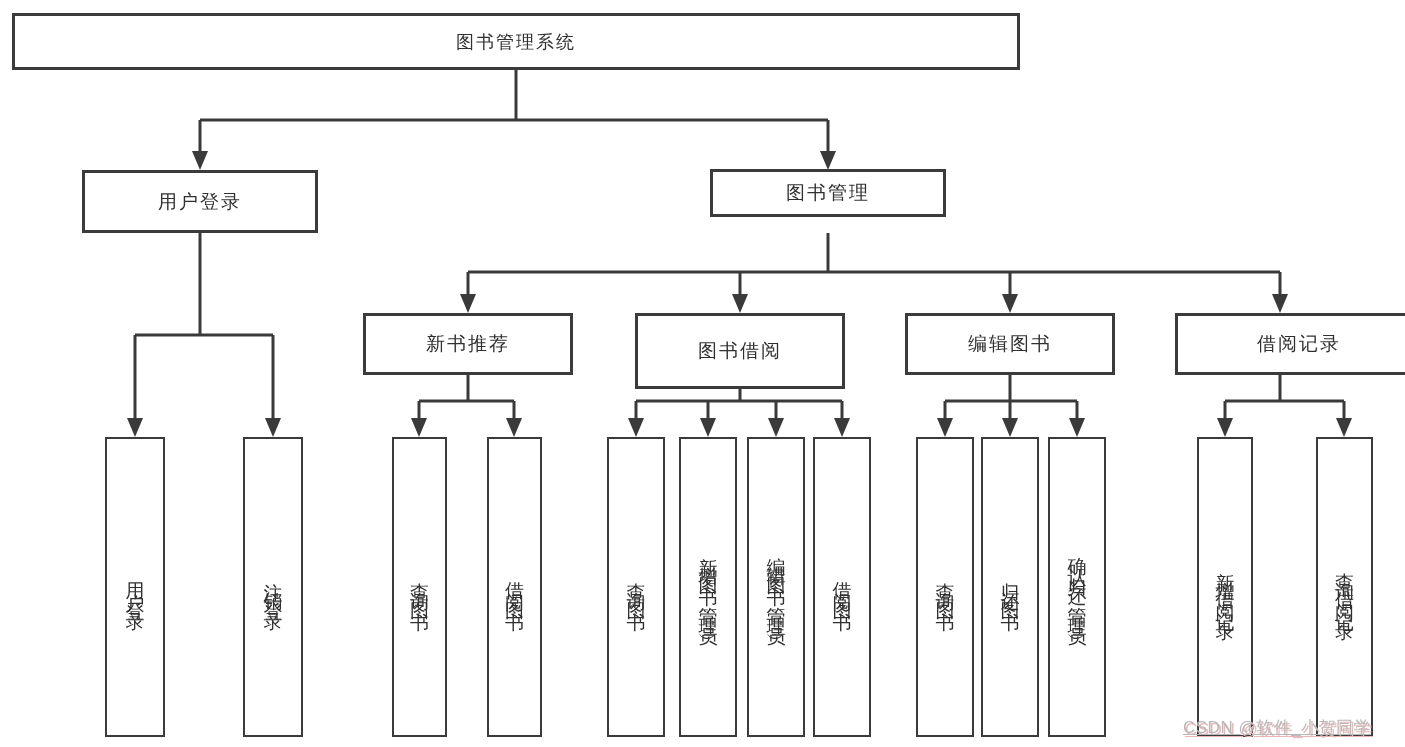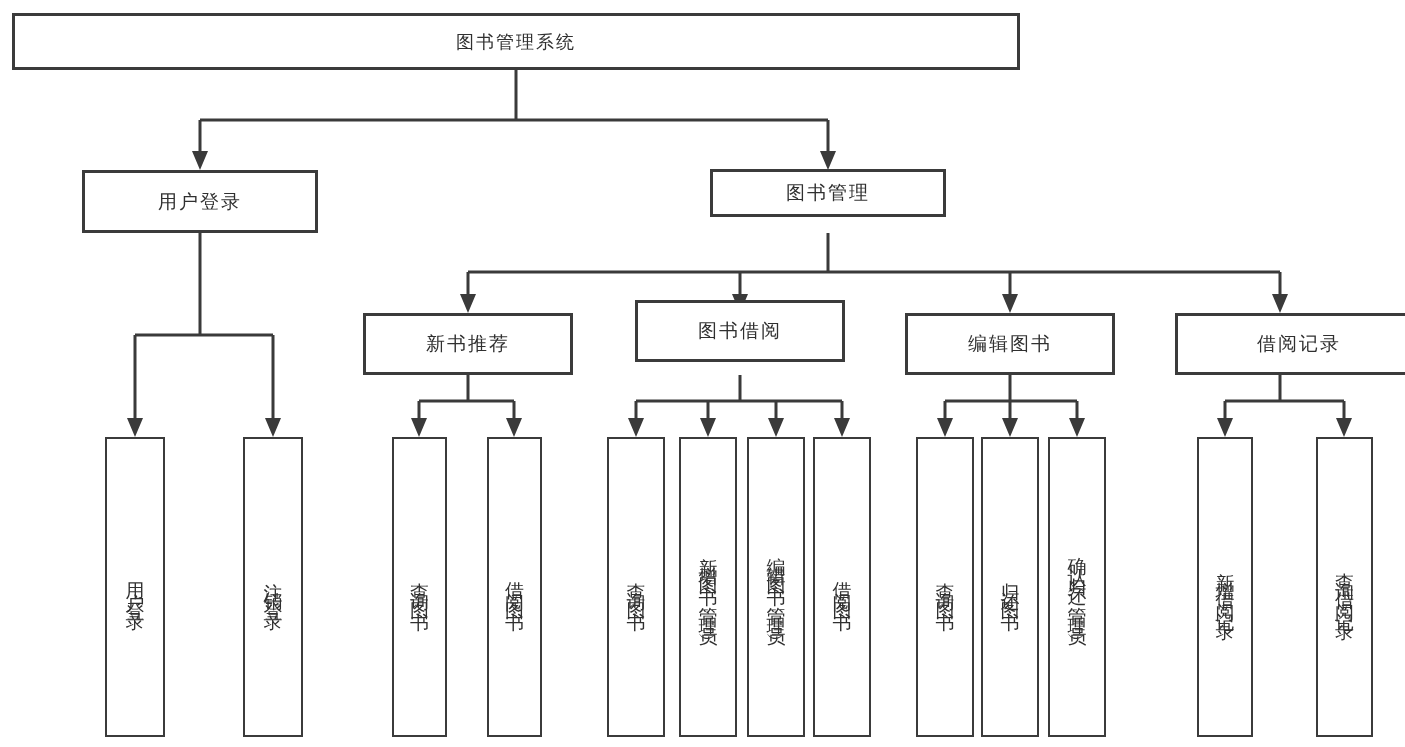--- a/index.html
+++ b/index.html
@@ -61,21 +61,21 @@
       M1069 418 L1085 418 L1077 437 Z
       M1217 418 L1233 418 L1225 437 Z  M1336 418 L1352 418 L1344 437 Z"></path>
   </svg>
 
   <div class="box h root" style="left:12px;top:13px;width:1008px;height:57px">图书管理系统</div>
 
   <div class="box h" style="left:82px;top:170px;width:236px;height:63px">用户登录</div>
   <div class="box h" style="left:710px;top:169px;width:236px;height:48px">图书管理</div>
 
   <div class="box h" style="left:363px;top:313px;width:210px;height:62px">新书推荐</div>
-  <div class="box h" style="left:635px;top:300px;width:210px;height:62px">图书借阅</div>
+  <div class="box h" style="left:635px;top:313px;width:210px;height:76px">图书借阅</div>
   <div class="box h" style="left:905px;top:313px;width:210px;height:62px">编辑图书</div>
   <div class="box h" style="left:1175px;top:313px;width:248px;height:62px">借阅记录</div>
 
   <div class="box v" style="left:105px;top:437px;width:60px;height:300px">用户登录</div>
   <div class="box v" style="left:243px;top:437px;width:60px;height:300px">注销登录</div>
 
   <div class="box v" style="left:392px;top:437px;width:55px;height:300px">查询图书</div>
   <div class="box v" style="left:487px;top:437px;width:55px;height:300px">借阅图书</div>
 
   <div class="box v" style="left:607px;top:437px;width:58px;height:300px">查询图书</div>
@@ -83,14 +83,15 @@
   <div class="box v" style="left:747px;top:437px;width:58px;height:300px">编辑图书（管理员）</div>
   <div class="box v" style="left:813px;top:437px;width:58px;height:300px">借阅图书</div>
 
   <div class="box v" style="left:916px;top:437px;width:58px;height:300px">查询图书</div>
   <div class="box v" style="left:981px;top:437px;width:58px;height:300px">归还图书</div>
   <div class="box v" style="left:1048px;top:437px;width:58px;height:300px">确认归还（管理员）</div>
 
   <div class="box v" style="left:1197px;top:437px;width:56px;height:300px">新增借阅记录</div>
   <div class="box v" style="left:1316px;top:437px;width:57px;height:300px">查询借阅记录</div>
 
+  <div class="watermark">CSDN @软件_小贺同学</div>
 
 </div>
 
 </body></html>

